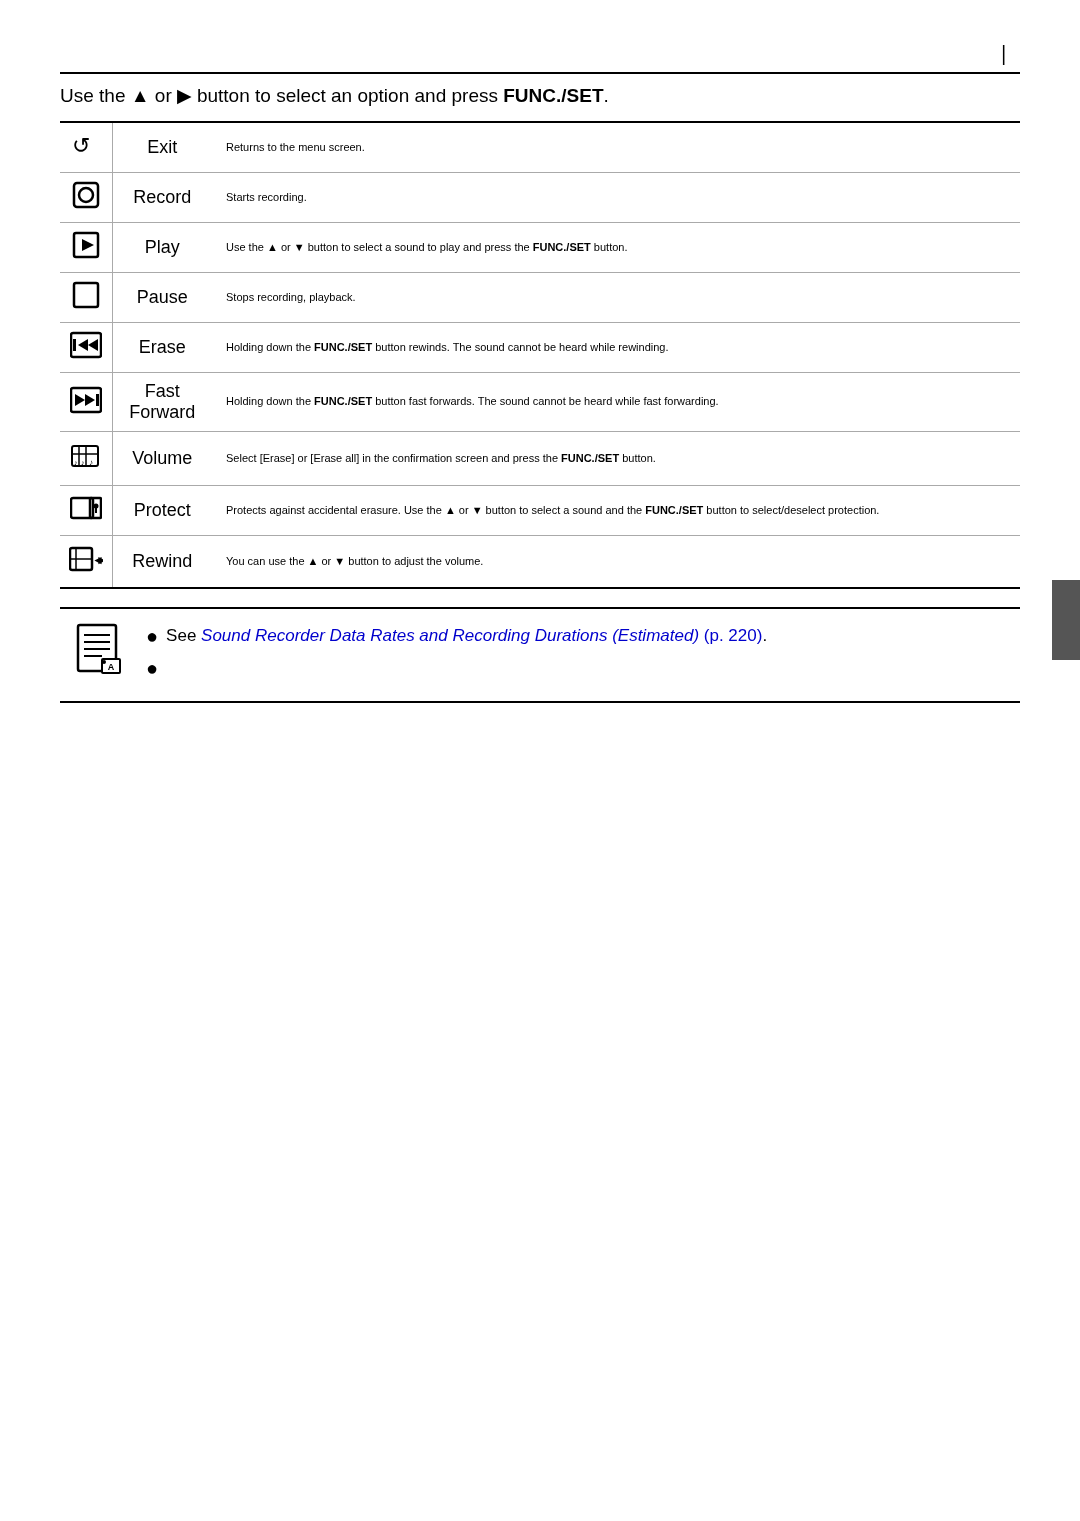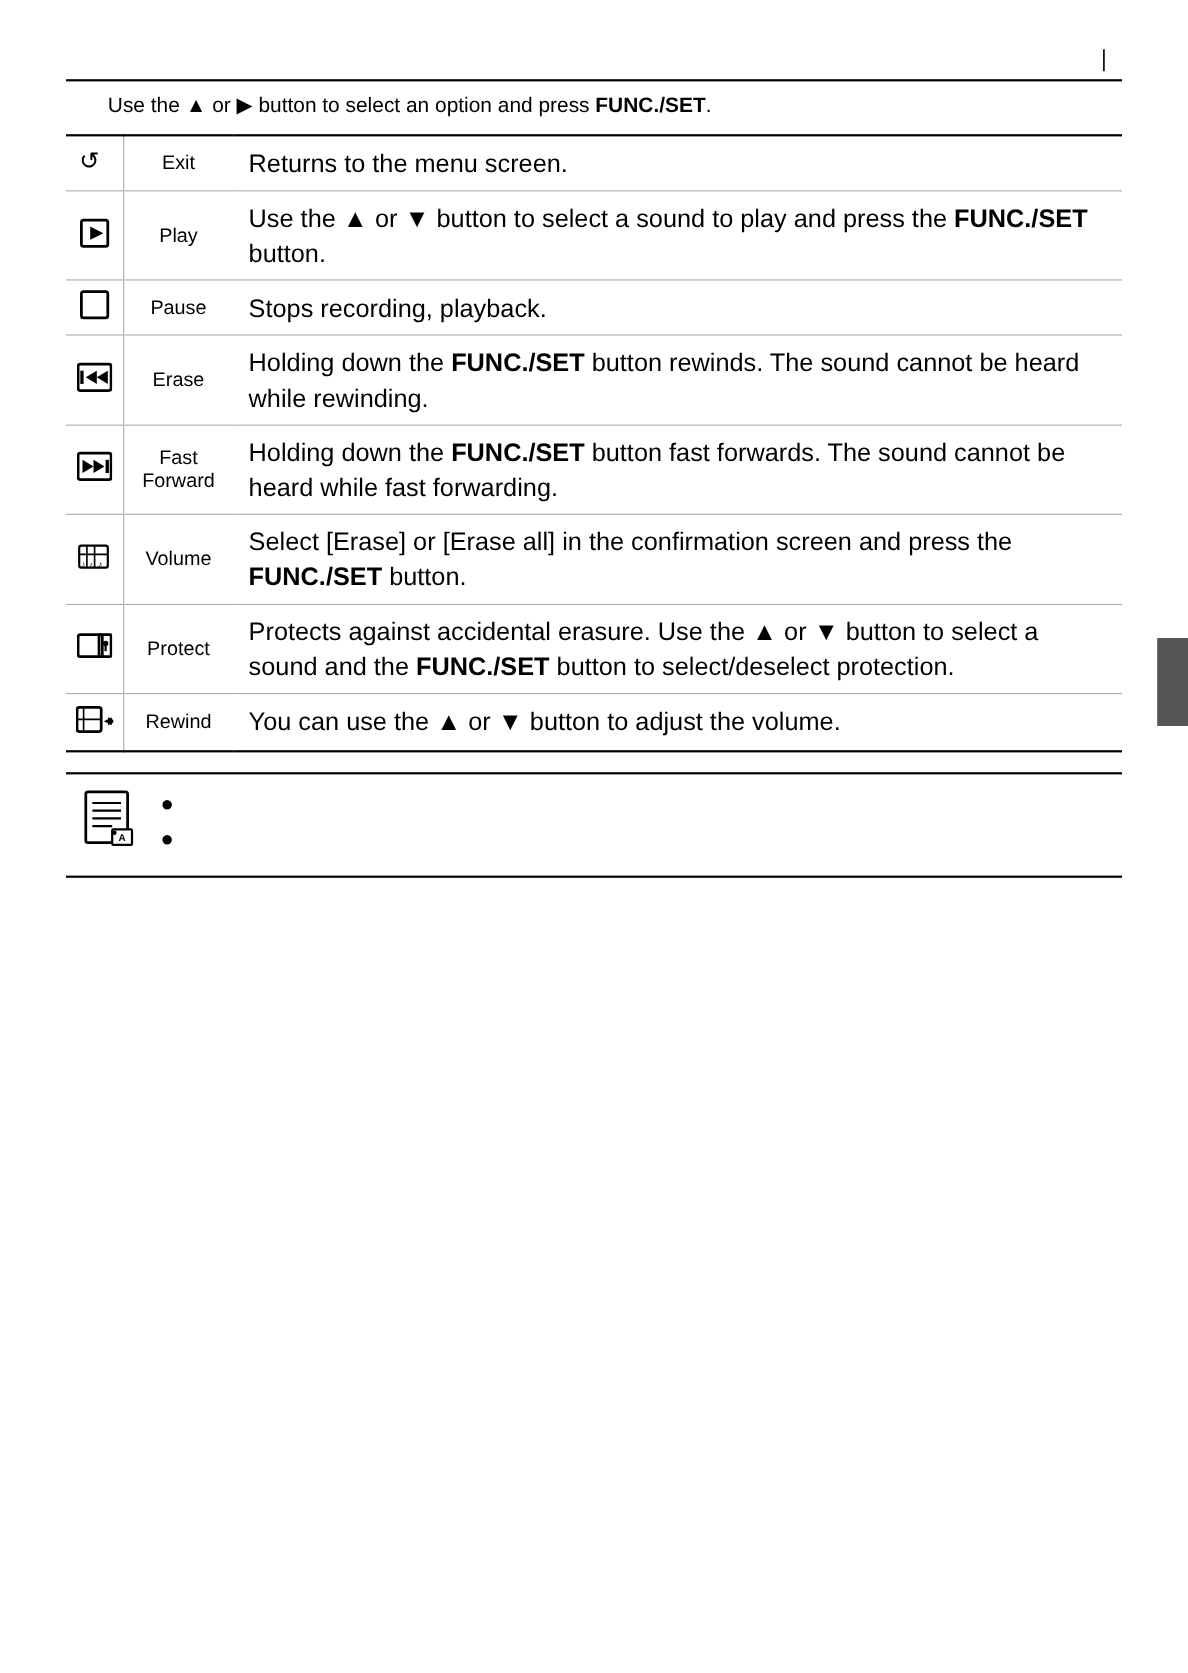--- a/index.html
+++ b/index.html
@@ -57,21 +57,20 @@
       font-family: Arial, sans-serif;
       margin-bottom: 10px;
       margin-top: 10px;
     }
 
     
     .intro-line {
       font-size: 19px;
       margin-bottom: 14px;
       font-family: Arial, sans-serif;
-      margin-left: 38px;
     }
 
     
     .main-table {
       width: 100%;
       border-collapse: collapse;
       border-top: 2px solid #000;
       margin-bottom: 18px;
     }
 
@@ -98,21 +97,21 @@
       padding: 8px 10px;
       font-family: Arial, sans-serif;
       font-size: 18px;
       margin-top: 20px;
     }
 
     .desc-cell {
       vertical-align: middle;
       padding: 8px 14px;
       font-family: Arial, sans-serif;
-      font-size: 23px;
+      font-size: 11px;
       line-height: 1.4;
     }
 
     
     .note-box {
       display: flex;
       align-items: flex-start;
       border-top: 2px solid #000;
       border-bottom: 2px solid #000;
       padding: 14px 10px;
@@ -176,20 +175,28 @@
 
   <table class="main-table">
     <tbody id="table-body">
 
     <tr>
           <td class="icon-cell"><svg width="32" height="28" viewBox="0 0 32 28">
               <text x="2" y="22" font-size="22" font-family="serif">↺</text>
             </svg></td>
           <td class="label-cell">Exit</td>
           <td class="desc-cell">Returns to the menu screen.</td>
+        </tr>
+        <tr>
+          <td class="icon-cell"><svg width="28" height="28" viewBox="0 0 28 28">
+              <rect x="2" y="2" width="24" height="24" rx="3" fill="none" stroke="#000" stroke-width="2.5"></rect>
+              <circle cx="14" cy="14" r="7" fill="none" stroke="#000" stroke-width="2.5"></circle>
+            </svg></td>
+          <td class="label-cell">Record</td>
+          <td class="desc-cell">Starts recording.</td>
         </tr>
         <tr>
           <td class="icon-cell"><svg width="28" height="28" viewBox="0 0 28 28">
               <rect x="2" y="2" width="24" height="24" rx="2" fill="none" stroke="#000" stroke-width="2.5"></rect>
               <polygon points="10,8 22,14 10,20" fill="#000"></polygon>
             </svg></td>
           <td class="label-cell">Play</td>
           <td class="desc-cell">Use the ▲ or ▼ button to select a sound to play and press the <strong>FUNC./SET</strong> button.</td>
         </tr>
         <tr>
@@ -270,20 +277,21 @@
 
         <rect x="28" y="36" width="18" height="14" rx="1" fill="#fff" stroke="#000" stroke-width="2"></rect>
         <text x="37" y="47" text-anchor="middle" font-size="9" font-family="Arial" font-weight="bold">A</text>
 
         <circle cx="30" cy="39" r="2" fill="#000"></circle>
       </svg>
     </div>
     <div class="note-content">
       <div class="bullet">
         <span class="bullet-dot">●</span>
+        <span>See <em class="italic-link">Sound Recorder Data Rates and Recording Durations (Estimated)</em> <span class="link-text">(p. 220)</span>.</span>
       </div>
       <div class="bullet">
         <span class="bullet-dot">●</span>
       </div>
     </div>
   </div>
 
 </div>
 
 </body></html>

